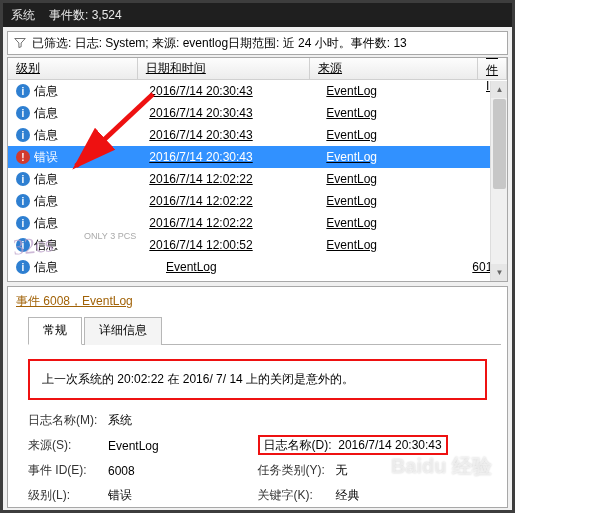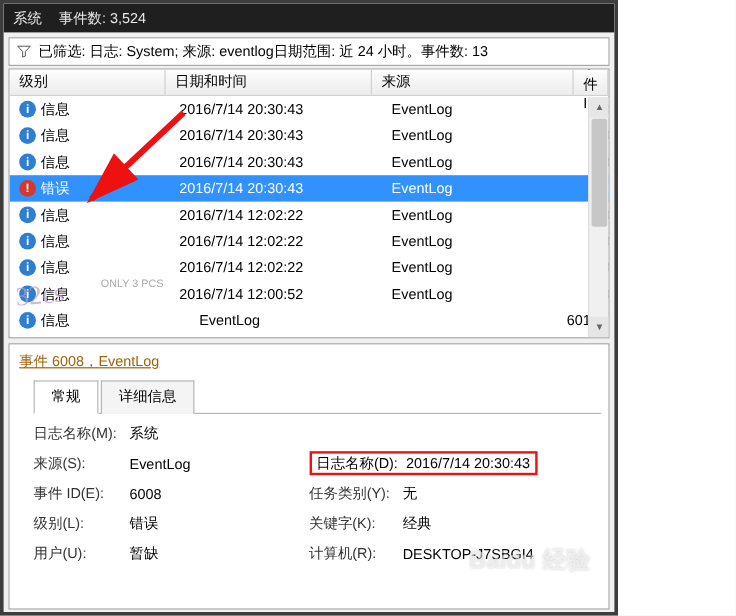--- a/index.html
+++ b/index.html
@@ -1,21 +1,21 @@
 <!DOCTYPE html>
 <html><head>
 <meta charset="utf-8">
 <style>
   * { box-sizing: border-box; margin: 0; padding: 0; font-family: "Microsoft YaHei", "Segoe UI", Tahoma, sans-serif; }
   body { background: #fff; }
   .outer { border: 3px solid #3d3d3d; width: 515px; height: 513px; position: relative; overflow: hidden; background: #f0f0f0; }
   .titlebar { background: #1f1f1f; color: #e8e8e8; height: 24px; display: flex; align-items: center; padding: 0 8px; font-size: 12px; gap: 14px; }
   .filterbar { background: #fff; border: 1px solid #a8a8a8; margin: 4px 4px 0 4px; height: 24px; display: flex; align-items: center; padding: 0 6px; font-size: 12px; gap: 6px; }
   .funnel { width: 12px; height: 12px; }
-  .grid-wrap { background: #fff; border: 1px solid #a8a8a8; margin: 2px 4px 0 4px; height: 225px; overflow: hidden; position: relative; }
+  .grid-wrap { background: #fff; border: 1px solid #a8a8a8; margin: 2px 4px 0 4px; height: 225px; overflow: hidden; position: relative; text-decoration: underline; }
   .grid-head { display: flex; border-bottom: 1px solid #d0d0d0; background: linear-gradient(#fdfdfd,#ececec); font-size: 12px; height: 22px; }
   .grid-head .col { border-right: 1px solid #d0d0d0; display: flex; align-items: center; padding: 0 8px; position: relative; }
   .col-lvl { width: 150px; }
   .col-dt  { width: 200px; }
   .col-src { width: 195px; }
   .col-id  { flex: 1; justify-content: flex-end; padding-right: 6px; }
   .grid-body { font-size: 12px; }
   .row { display: flex; height: 22px; align-items: center; }
   .row .col { padding: 0 8px; white-space: nowrap; overflow: hidden; }
   .row.sel { background: #3191ff; color: #fff; }
@@ -173,20 +173,21 @@
 
   <span class="wm-small">ONLY 3 PCS</span>
   <span class="watermark">32cs</span>
 
   <div class="detail">
     <div class="evt-lbl">事件 6008，EventLog</div>
     <div class="tabs">
       <div class="tab active">常规</div>
       <div class="tab">详细信息</div>
     </div>
+    <div class="msgbox">上一次系统的 20:02:22 在    2016/  7/  14 上的关闭是意外的。</div>
     <div class="props">
       <table>
         <tbody>
             <tr>
           <td class="lbl">日志名称(M):</td>
           <td class="val">系统</td>
           <td class="lbl"></td>
           <td class="val"></td>
         </tr>
         <tr>

